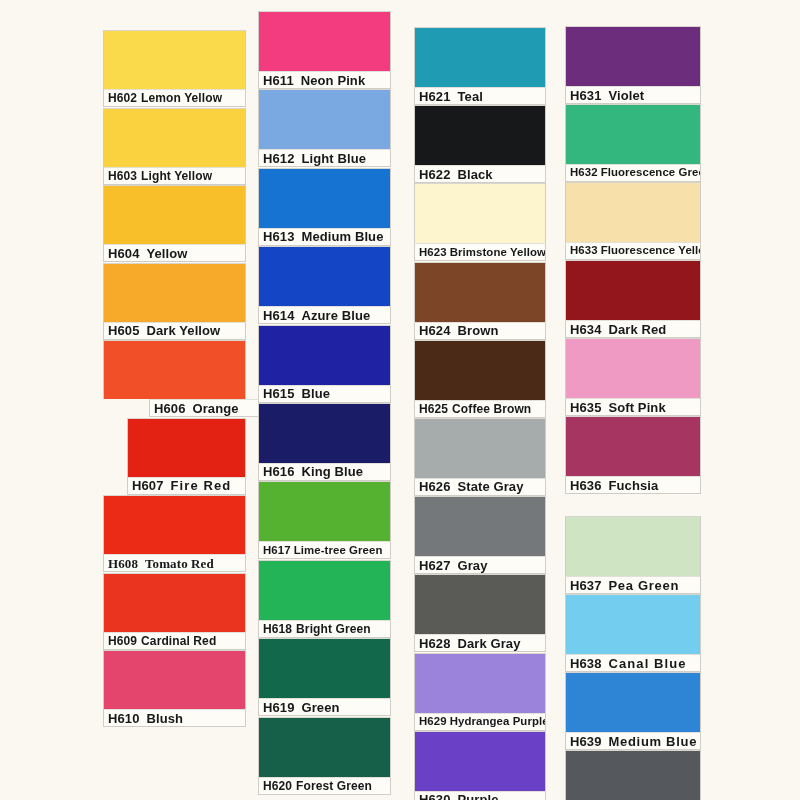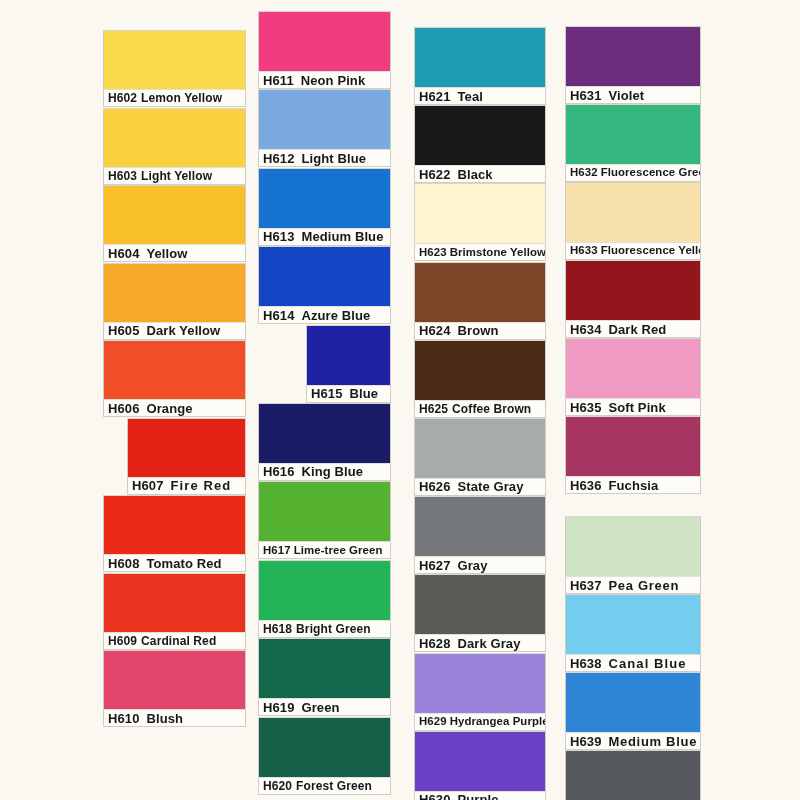--- a/index.html
+++ b/index.html
@@ -116,33 +116,33 @@
       </div>
       <div class="swatch-cell" style="height: 77.5px;">
         <div class="swatch-color" title="Dark Yellow" style="height: 59px; background: rgb(247, 169, 42);"></div>
         <div class="swatch-label" style="height: 18px;">
           <span class="swatch-code">H605</span>
           <span class="swatch-name">Dark Yellow</span>
         </div>
       </div>
       <div class="swatch-cell" style="height: 77.5px;">
         <div class="swatch-color" title="Orange" style="height: 59px; background: rgb(240, 79, 40);"></div>
-        <div class="swatch-label" style="height: 18px;">
+        <div class="swatch-label" style="height: 18px; margin-left: 46px;">
           <span class="swatch-code">H606</span>
           <span class="swatch-name">Orange</span>
         </div>
       </div>
       <div class="swatch-cell" style="height: 77.5px; padding-left: 24px;">
         <div class="swatch-color" title="Fire Red" style="height: 59px; background: rgb(227, 34, 19);"></div>
         <div class="swatch-label" style="height: 18px;">
           <span class="swatch-code">H607</span>
           <span class="swatch-name name-spaced">Fire Red</span>
         </div>
       </div>
-      <div class="swatch-cell" style="height: 77.5px;">
+      <div class="swatch-cell" style="height: 77.5px; font-family: Liberation Serif, serif;">
         <div class="swatch-color" title="Tomato Red" style="height: 59px; background: rgb(236, 43, 22);"></div>
         <div class="swatch-label" style="height: 18px;">
           <span class="swatch-code">H608</span>
           <span class="swatch-name">Tomato Red</span>
         </div>
       </div>
       <div class="swatch-cell" style="height: 77.5px;">
         <div class="swatch-color" title="Cardinal Red" style="height: 59px; background: rgb(234, 52, 32);"></div>
         <div class="swatch-label label-tight" style="height: 18px;">
           <span class="swatch-code">H609</span>
@@ -179,21 +179,21 @@
           <span class="swatch-name">Medium Blue</span>
         </div>
       </div>
       <div class="swatch-cell" style="height: 78.4px;">
         <div class="swatch-color" title="Azure Blue" style="height: 60px; background: rgb(19, 69, 196);"></div>
         <div class="swatch-label" style="height: 18px;">
           <span class="swatch-code">H614</span>
           <span class="swatch-name">Azure Blue</span>
         </div>
       </div>
-      <div class="swatch-cell" style="height: 78.4px; margin-left: 48px;">
+      <div class="swatch-cell" style="height: 78.4px;">
         <div class="swatch-color" title="Blue" style="height: 60px; background: rgb(32, 34, 164);"></div>
         <div class="swatch-label" style="height: 18px;">
           <span class="swatch-code">H615</span>
           <span class="swatch-name">Blue</span>
         </div>
       </div>
       <div class="swatch-cell" style="height: 78.4px;">
         <div class="swatch-color" title="King Blue" style="height: 60px; background: rgb(27, 28, 104);"></div>
         <div class="swatch-label" style="height: 18px;">
           <span class="swatch-code">H616</span>

